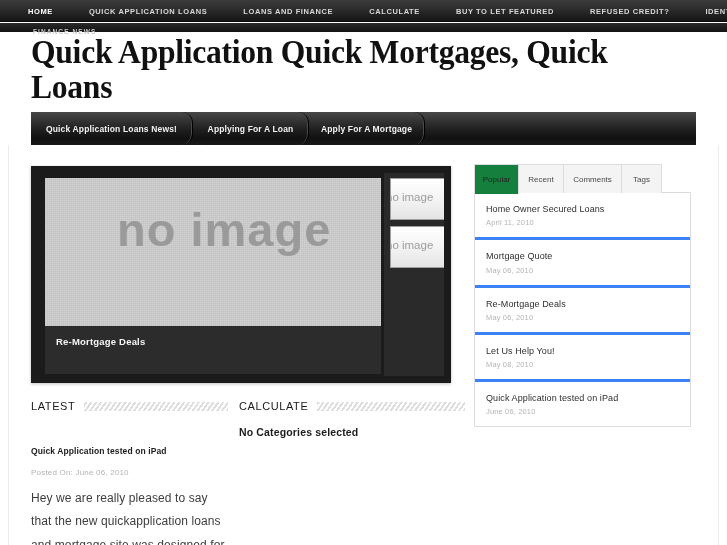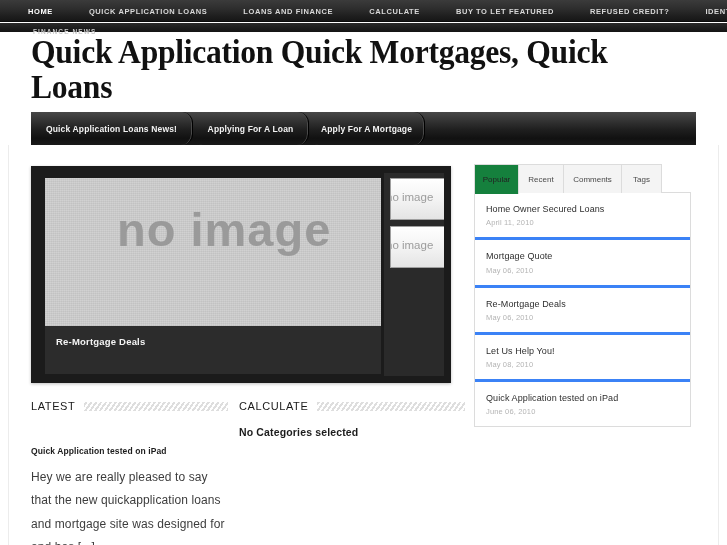--- a/index.html
+++ b/index.html
@@ -440,14 +440,15 @@
 </div>
 <div class="section-head" id="head-featured">
   <span class="sh-text">CALCULATE</span>
   <span class="sh-stripes"></span>
 </div>
 
 <div class="featured-empty">No Categories selected</div>
 
 <div class="article">
   <div class="article-title">Quick Application tested on iPad</div>
+  <div class="article-meta">Posted On: June 06, 2010</div>
   <div class="article-excerpt">Hey we are really pleased to say that the new quickapplication loans and mortgage site was designed for and has [...]</div>
 </div>
 
 </body></html>

